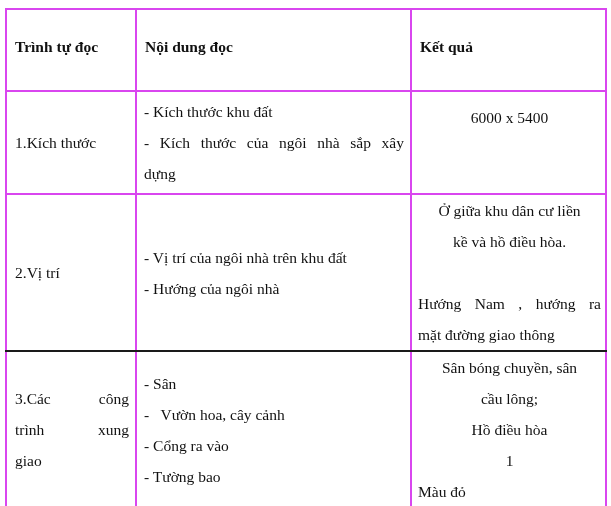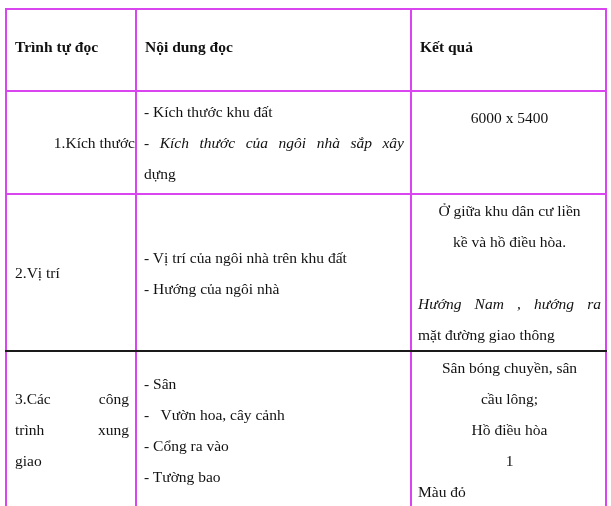--- a/index.html
+++ b/index.html
@@ -40,25 +40,25 @@
 
     .row-1 td { height: 91px; }
     .row-2 td { height: 154px; }
     .row-3 td { height: 153px; }
 
     .c1 { padding-left: 8px !important; }
     .c2 { padding-left: 7px !important; padding-right: 6px !important; }
     .c3 { padding-left: 6px !important; padding-right: 4px !important; }
 
     .line { display: block; }
-    .justify { text-align: justify; text-align-last: justify; font-style: italic; }
+    .justify { text-align: justify; text-align-last: justify; }
     .center { text-align: center; }
     .indent-dash { white-space: pre; }
 
-    .r1c1 { padding-top: 0; text-align: right; }
+    .r1c1 { padding-top: 0; }
     .r1c3 { vertical-align: top !important; padding-top: 10px !important; margin-left: 28px; }
     .r2c3 { vertical-align: top !important; border-radius: 28px; }
     .r3c3 { vertical-align: top !important; }
     .gap { height: 31px; }
     .r3c1 .line { text-align: justify; text-align-last: justify; padding-right: 6px; }
     .r3c1 .line.last { text-align-last: left; }
   </style>
 </head>
 <body>
 

